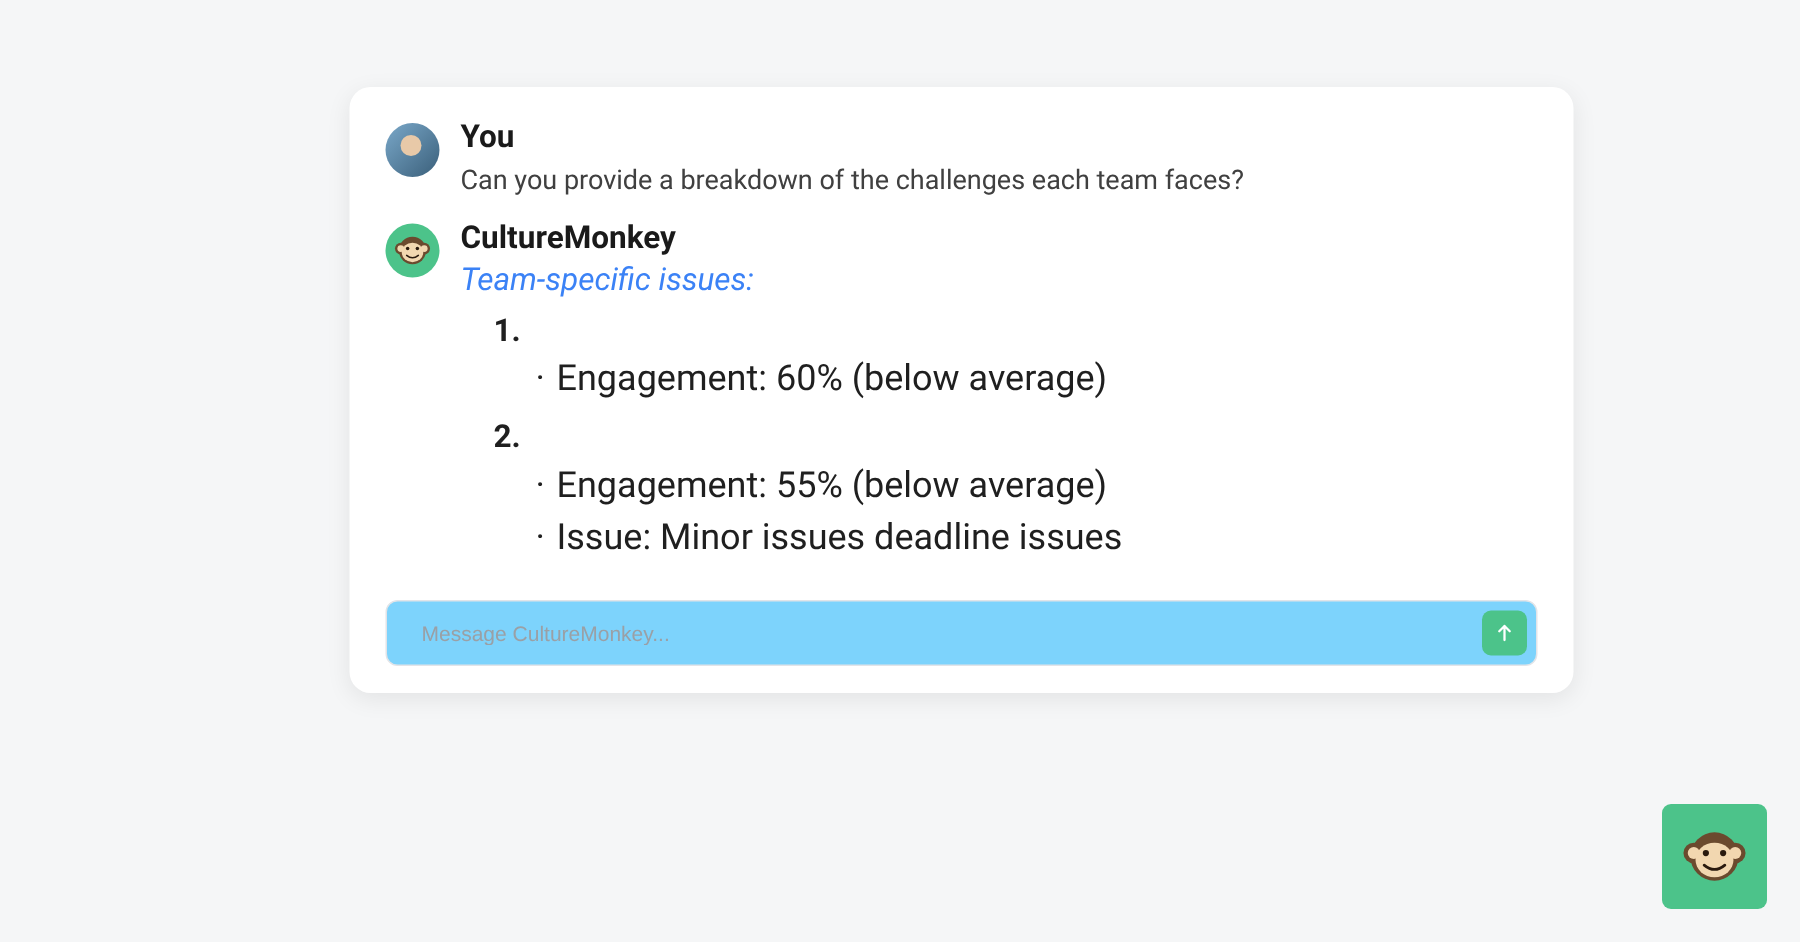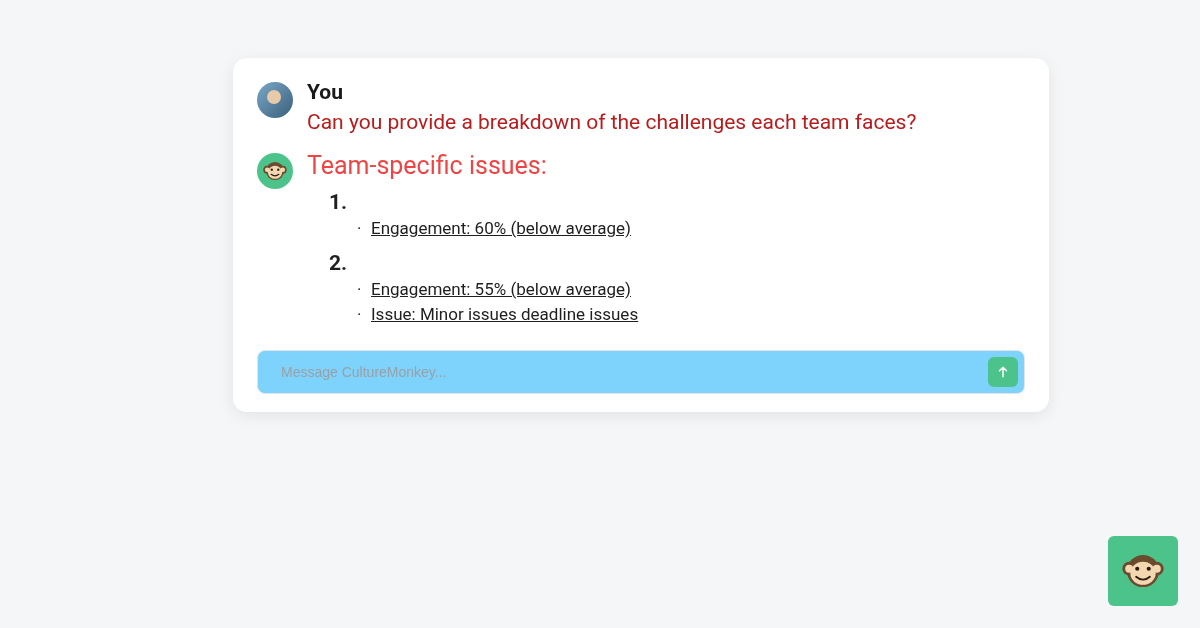--- a/index.html
+++ b/index.html
@@ -55,51 +55,51 @@
       justify-content: center;
     }
     .msg-body { flex: 1; }
     .msg-author {
       font-weight: 700;
       font-size: 21px;
       color: #1a1a1a;
       margin-bottom: 4px;
     }
     .msg-text {
+      font-size: 18px;
+      color: #404040;
+      line-height: 1.4;
+    }
+    .response-heading {
       font-size: 21px;
-      color: #b91c1c;
-      line-height: 1.4;
-    }
-    .response-heading {
-      font-size: 25px;
-      color: #ef4444;
+      color: #3b82f6;
       margin-bottom: 10px;
+      font-style: italic;
     }
     .team-list {
       padding-left: 22px;
     }
     .team-item { margin-bottom: 10px; }
     .team-line {
       display: flex;
       align-items: baseline;
       font-size: 21px;
       color: #1f1f1f;
     }
     .team-num { width: 26px; font-weight: 700; }
     .team-name { font-weight: 700; }
     .team-colon { font-weight: 400; }
     .bullets {
       padding-left: 28px;
       margin-top: 2px;
     }
     .bullet {
-      font-size: 17px;
+      font-size: 24px;
       color: #1f1f1f;
       line-height: 1.45;
-      text-decoration: underline;
     }
     .dot { display: inline-block; width: 14px; }
     .input-wrap {
       margin-top: 14px;
       position: relative;
     }
     .chat-input {
       width: 100%;
       height: 44px;
       border: 1px solid #e2e4e8;
@@ -160,20 +160,21 @@
         <circle cx="32" cy="18" r="6" fill="#6b4a2e"></circle>
         <ellipse cx="20" cy="22" rx="11" ry="10" fill="#f2d7b0"></ellipse>
         <circle cx="8" cy="18" r="3.5" fill="#f2d7b0"></circle>
         <circle cx="32" cy="18" r="3.5" fill="#f2d7b0"></circle>
         <circle cx="15" cy="18" r="1.8" fill="#2a1a0e"></circle>
         <circle cx="25" cy="18" r="1.8" fill="#2a1a0e"></circle>
         <path d="M14 25 Q20 30 26 25" stroke="#2a1a0e" stroke-width="1.6" fill="none" stroke-linecap="round"></path>
       </svg>
     </div>
     <div class="msg-body">
+      <div class="msg-author">CultureMonkey</div>
       <div class="response-heading">Team-specific issues:</div>
 
       <div class="team-list">
 
         <div class="team-item">
           <div class="team-line">
             <span class="team-num">1.</span>
           </div>
           <div class="bullets">
             <div class="bullet"><span class="dot">·</span><span>Engagement: 60% (below average)</span></div>

